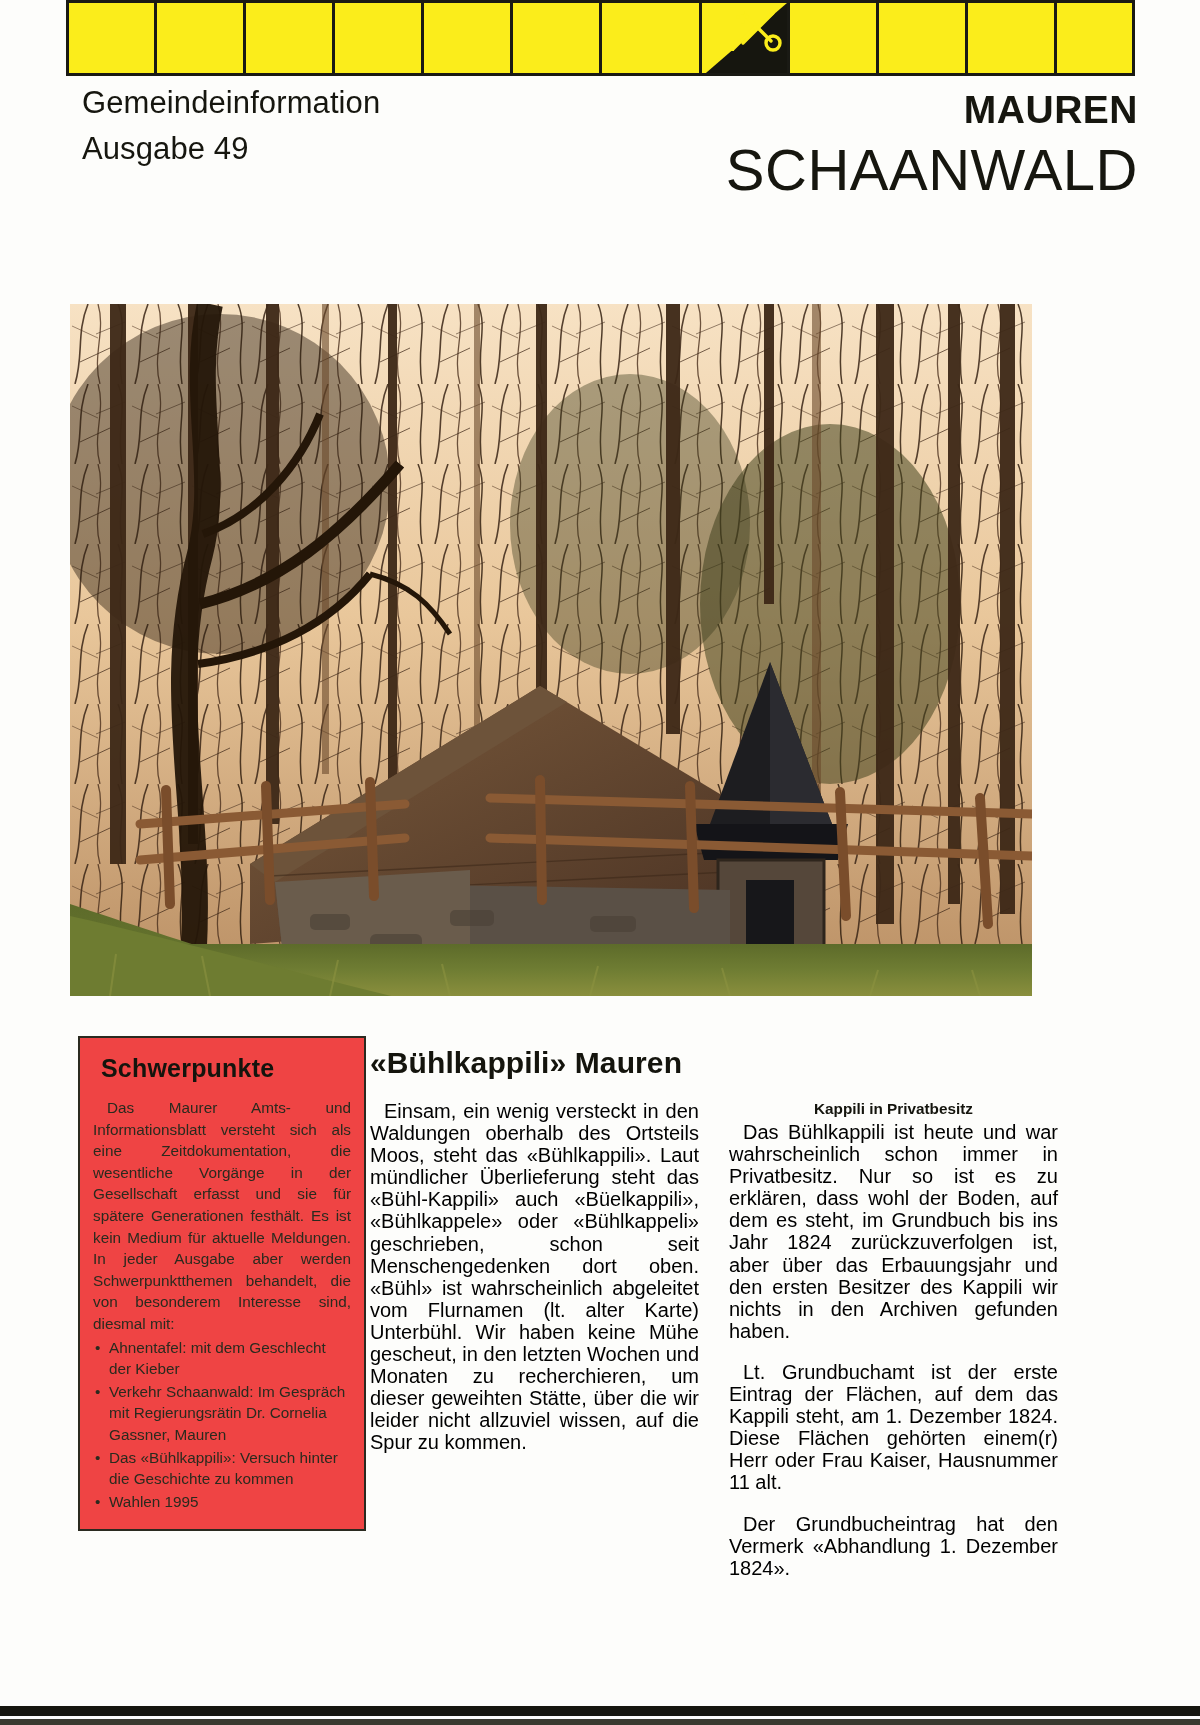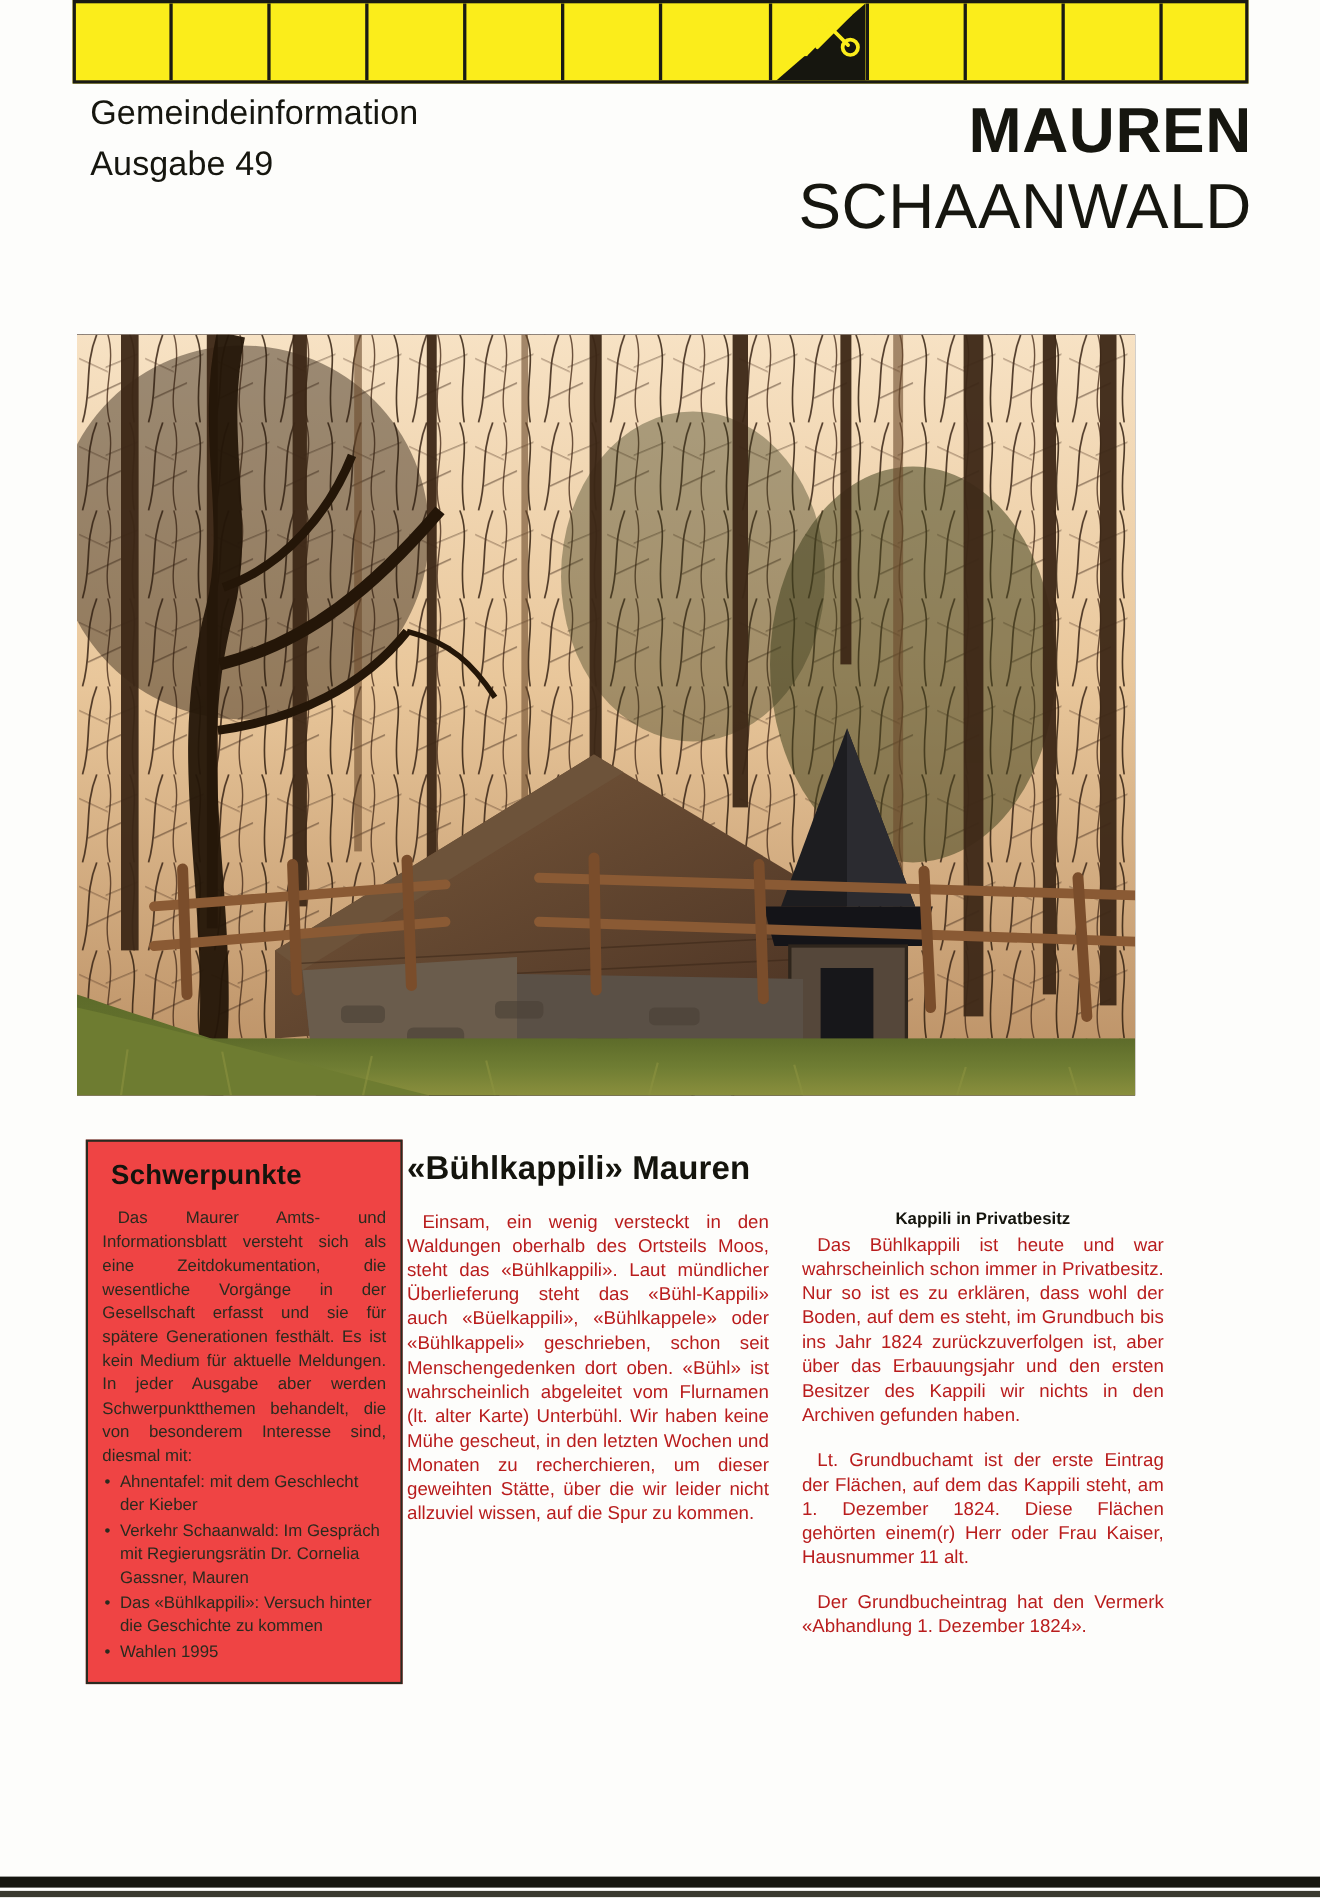--- a/index.html
+++ b/index.html
@@ -67,21 +67,21 @@
     white-space: nowrap;
   }
   .brand-block {
     position: absolute;
     right: 62px;
     top: 92px;
     text-align: right;
     line-height: 0.94;
   }
   .brand-line1 {
-    font-size: 58px;
+    font-size: 39px;
     font-weight: bold;
     letter-spacing: 0.5px;
     color: #16160f;
     display: block;
     text-align: right;
   }
   .brand-line2 {
     font-size: 58px;
     font-weight: normal;
     letter-spacing: 0.5px;
@@ -170,24 +170,24 @@
     letter-spacing: 0.1px;
   }
   .article-cols {
     display: flex;
     gap: 30px;
   }
   .col {
     width: 329px;
   }
   .col p {
-    font-size: 17px;
+    font-size: 20px;
     line-height: 22.1px;
     text-align: justify;
-    color: #b91c1c;
+    color: #000000;
     margin: 0 0 19px 0;
     text-indent: 14px;
   }
   .subhead {
     font-size: 15.3px;
     font-weight: bold;
     color: #14140d;
     margin: 0 0 3px 0;
     text-align: center;
   }

